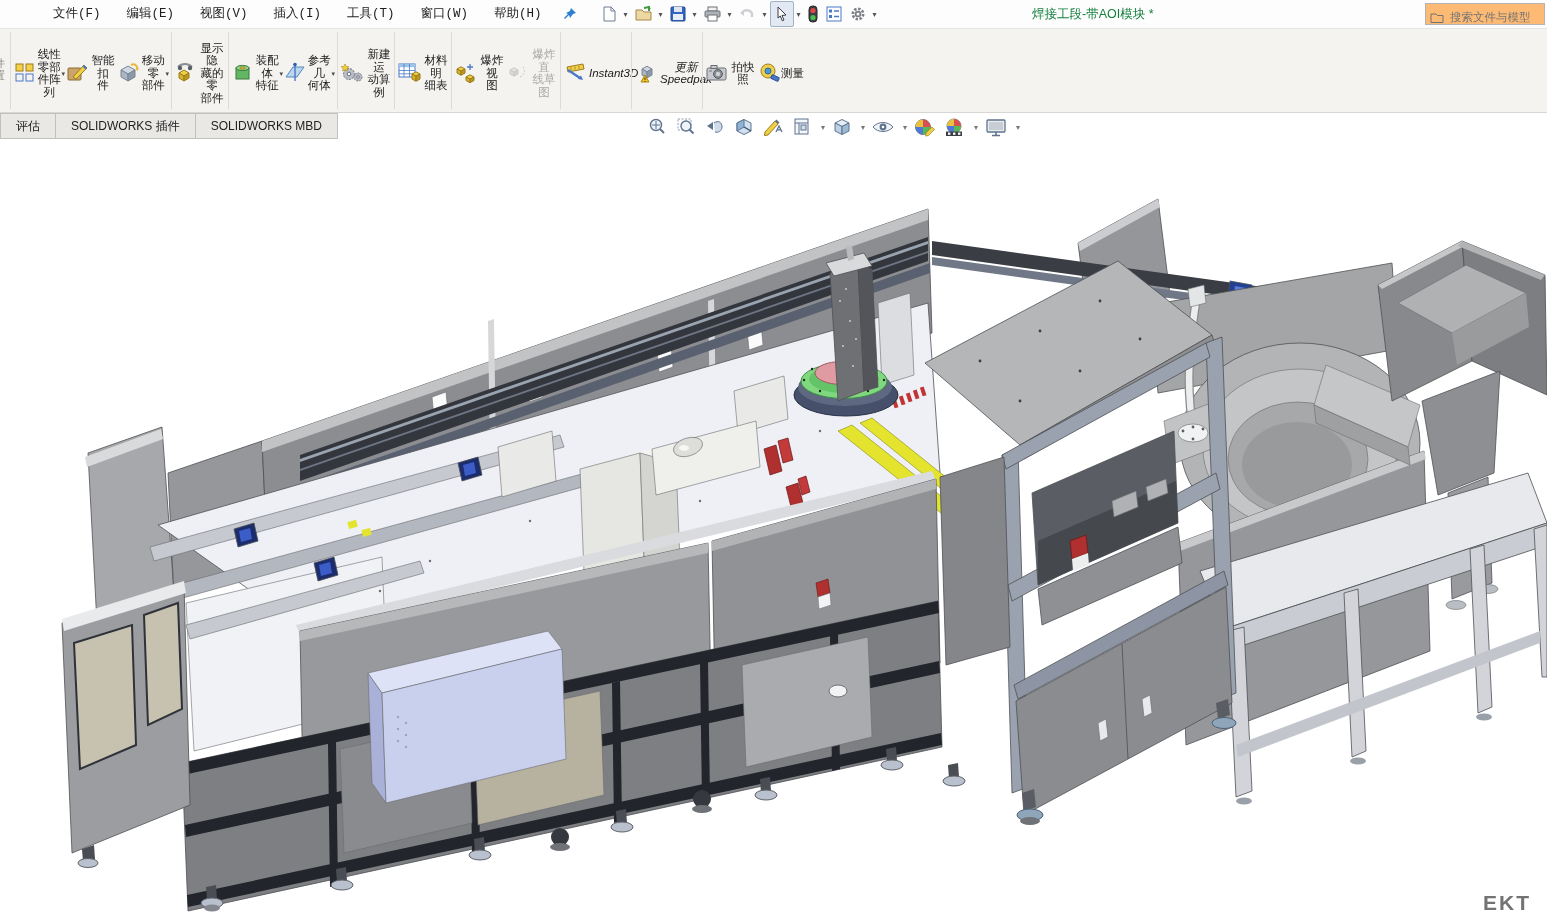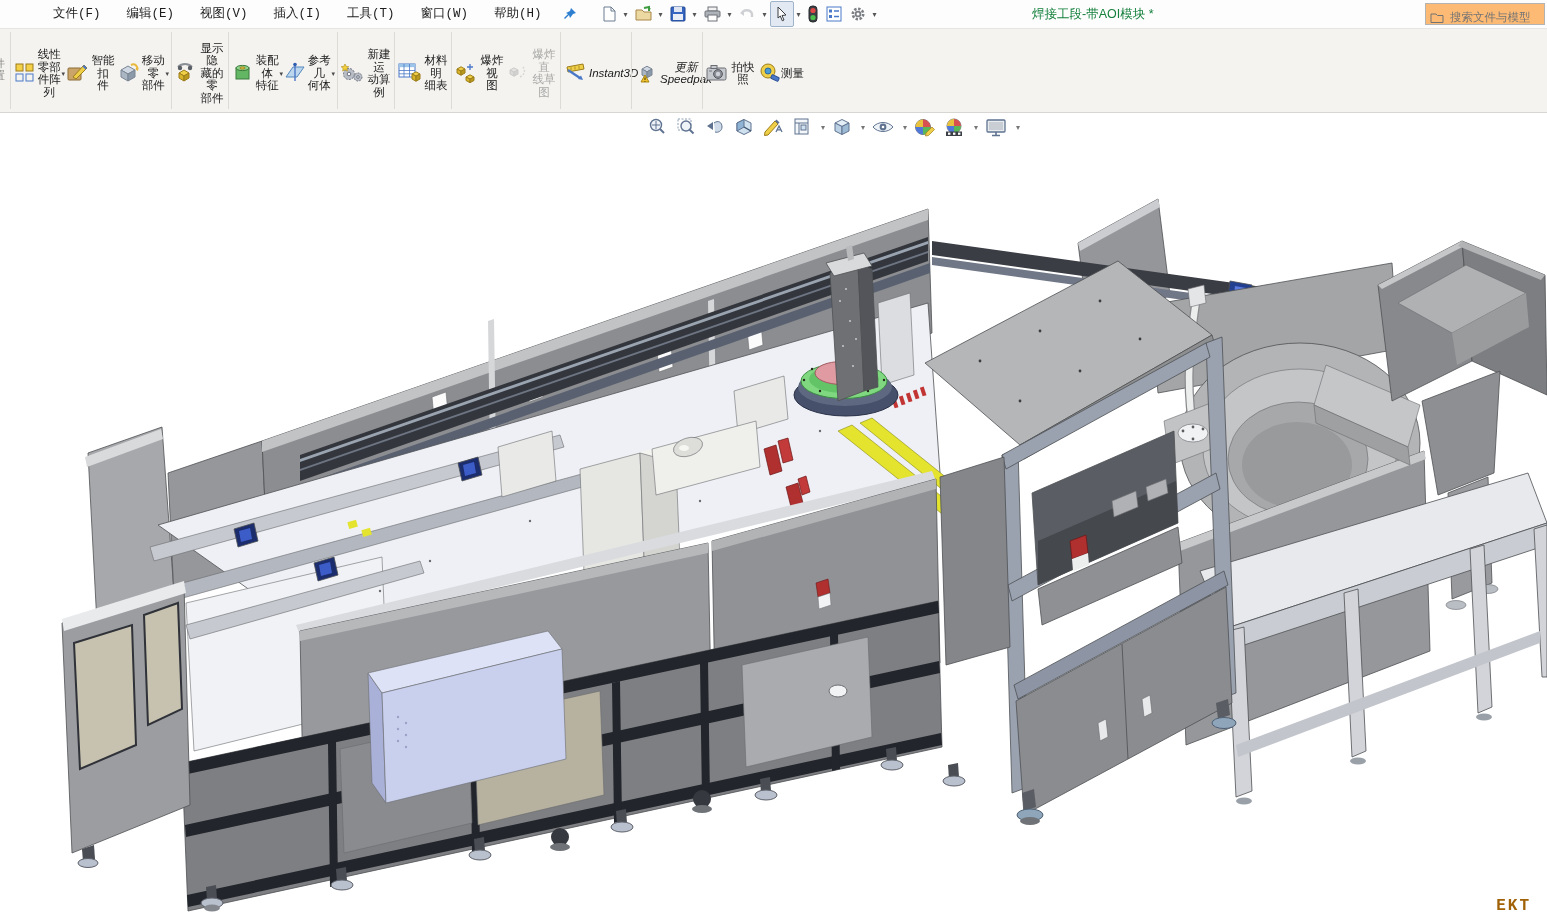--- a/index.html
+++ b/index.html
@@ -44,22 +44,22 @@
     border:1px solid #c3c1bd;border-left:none;cursor:default;white-space:nowrap;}
   .tab:first-child{border-left:1px solid #c3c1bd;}
   
   .hud{position:absolute;left:645px;top:3px;display:flex;align-items:center;gap:5px;}
   .hud-btn{display:flex;align-items:center;padding:0 1px;}
   .hud-caret{font-size:8px;color:#777;margin-left:2px;}
   .hud-caret::after{content:"▾";}
   
   .viewport{position:relative;height:781px;background:#fff;overflow:hidden;}
   svg.model{position:absolute;left:0;top:0;}
-  .watermark{position:absolute;right:16px;bottom:5px;font-size:16px;font-weight:bold;
-    color:#a16207;letter-spacing:2px;font-family:Liberation Mono, monospace;}
+  .watermark{position:absolute;right:16px;bottom:5px;font-size:21px;font-weight:bold;
+    color:#737373;letter-spacing:2px;font-family:Liberation Sans, sans-serif;}
   
   .s{stroke:#4e5053;stroke-width:.8;stroke-linejoin:round;}
   .sl{stroke:#6a6c6f;stroke-width:.6;stroke-linejoin:round;}
 </style>
 </head>
 <body>
 
 <div class="menubar">
   <div class="menus">
     <span class="menu-item">文件(F)</span>
@@ -340,20 +340,25 @@
       <circle cx="11" cy="10" r="7" fill="#f0cf48" stroke="#9c7d1a"></circle>
       <circle cx="11" cy="10" r="3" fill="#4a9ad4" stroke="#2c6a9c"></circle>
       <rect x="14" y="15" width="8" height="4" rx="1" fill="#4a78c8" stroke="#2c4f94" transform="rotate(25 18 17)"></rect>
     </svg>
       </span>
     <span class="lbl">测量</span>
   </div>
 </div>
 
 <div class="tabrow">
+  <div class="tabs">
+    <span class="tab">评估</span>
+    <span class="tab">SOLIDWORKS 插件</span>
+    <span class="tab">SOLIDWORKS MBD</span>
+  </div>
 
   <div class="hud">
     <span class="hud-btn">
       <svg width="22" height="22" viewBox="0 0 22 22">
         <circle cx="10" cy="9" r="5.5" fill="#eef3f8" stroke="#5f7390" stroke-width="1.4"></circle>
         <path d="M14 13 L18 17" stroke="#5f7390" stroke-width="2"></path>
         <path d="M10 5 v8 M6 9 h8" stroke="#5f7390" stroke-width="1"></path>
       </svg>
     </span>
     <span class="hud-btn">

